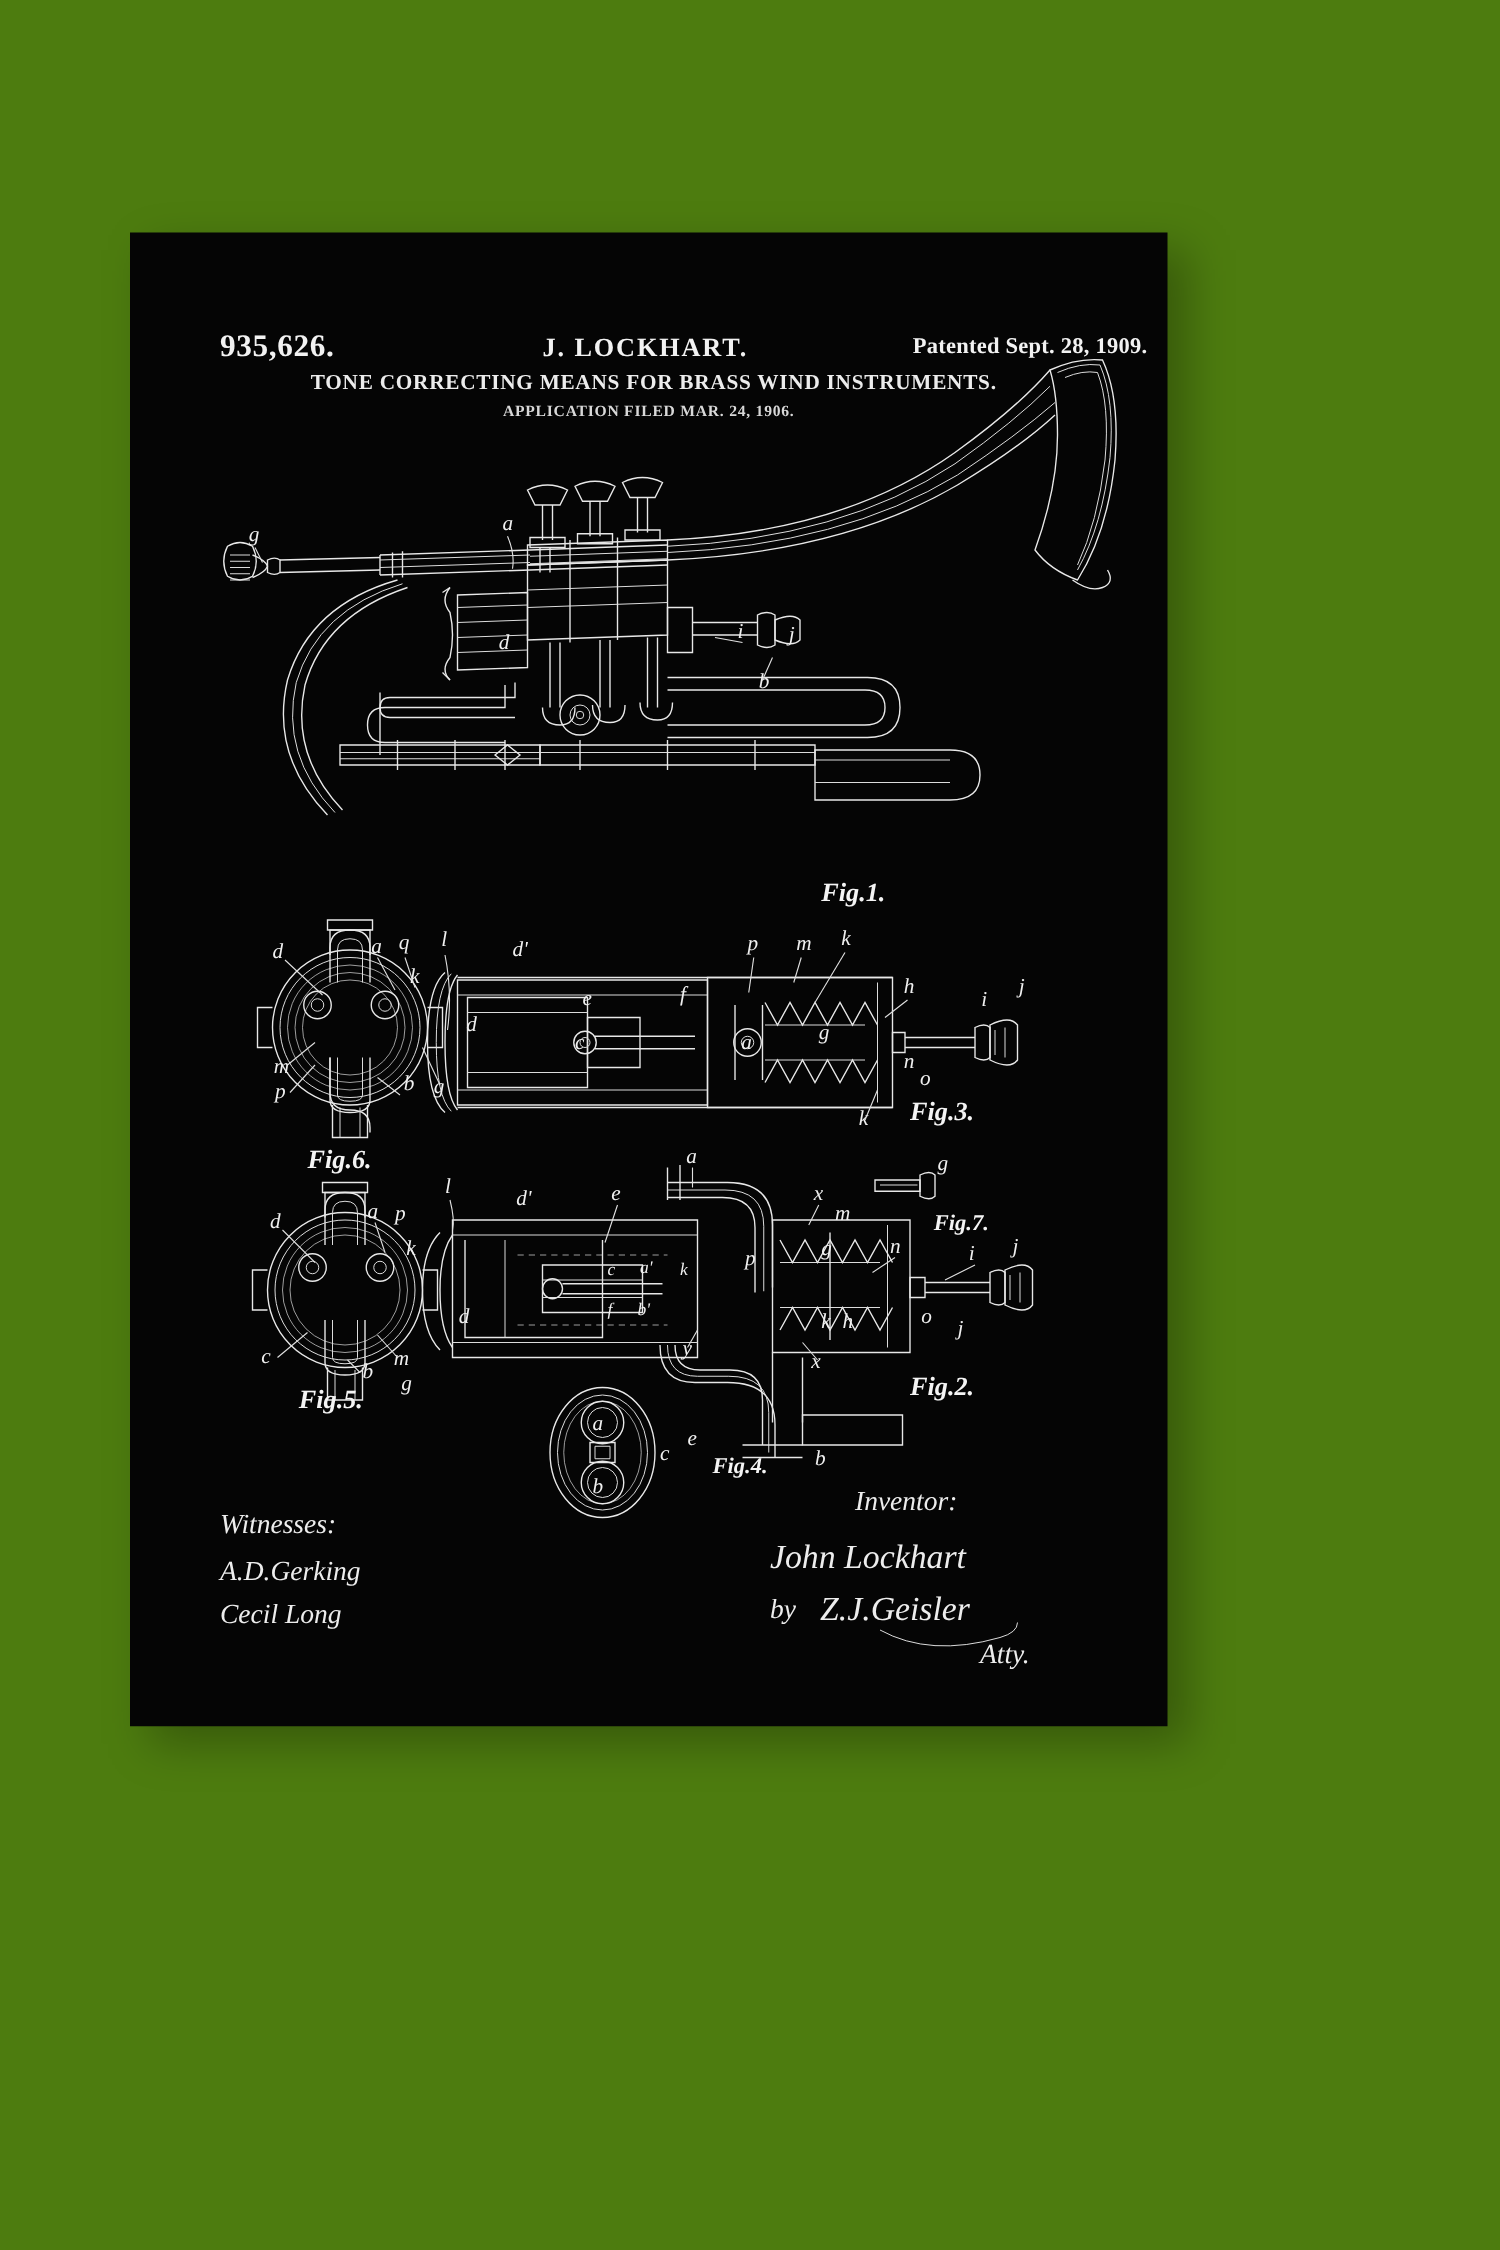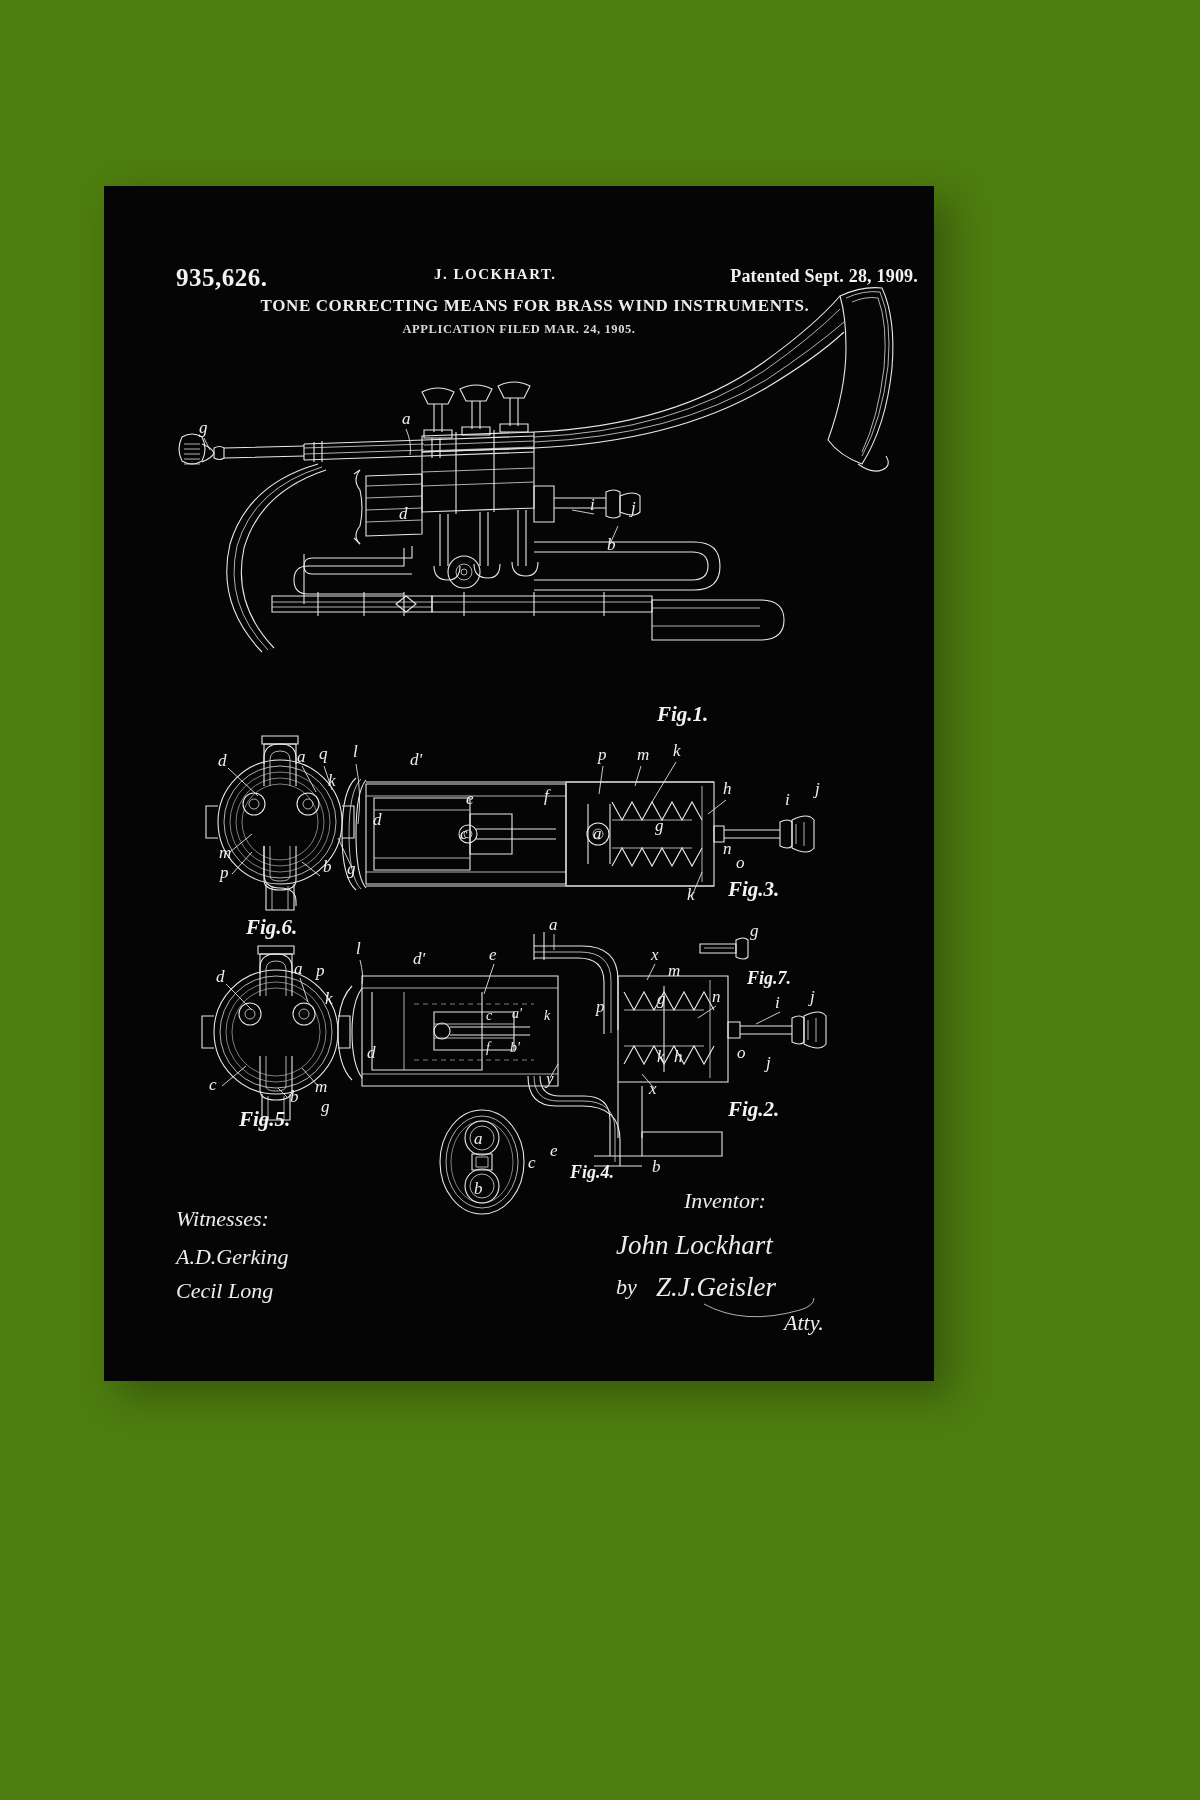--- a/index.html
+++ b/index.html
@@ -32,32 +32,32 @@
   .hdr{position:absolute;left:0;top:0;width:830px;}
   .pat-num{
     position:absolute;left:72px;top:78px;
     font-family:"Liberation Serif", serif;
     font-weight:bold;font-size:25px;color:#f2f2f2;
     letter-spacing:0.5px;
   }
   .inv-name{
     position:absolute;left:330px;top:80px;
     font-family:"Liberation Serif", serif;
-    font-weight:bold;font-size:15px;color:#f2f2f2;
+    font-weight:bold;font-size:21px;color:#f2f2f2;
     letter-spacing:1.5px;
   }
   .pat-date{
     position:absolute;right:16px;top:80px;
     font-family:"Liberation Serif", serif;
     font-weight:bold;font-size:18px;color:#f2f2f2;
     letter-spacing:0.2px;
     text-align:center;
   }
   .pat-title{
-    position:absolute;left:16px;top:110px;width:830px;
+    position:absolute;left:4px;top:110px;width:830px;
     text-align:center;
     font-family:"Liberation Serif", serif;
     font-weight:bold;font-size:17px;color:#ececec;
     letter-spacing:0.6px;
   }
   .pat-appl{
     position:absolute;left:0;top:136px;width:830px;
     text-align:center;
     font-family:"Liberation Serif", serif;
     font-weight:bold;font-size:12.5px;color:#d8d8d8;
@@ -95,21 +95,21 @@
 <div class="page">
   <div class="poster-shadow"></div>
 
   <div class="poster">
 
     <div class="hdr">
       <div class="pat-num">935,626.</div>
       <div class="inv-name">J. LOCKHART.</div>
       <div class="pat-date">Patented Sept. 28, 1909.</div>
       <div class="pat-title">TONE CORRECTING MEANS FOR BRASS WIND INSTRUMENTS.</div>
-      <div class="pat-appl">APPLICATION FILED MAR. 24, 1905.</div>
+      <div class="pat-appl">APPLICATION FILED MAR. 24, 1906.</div>
     </div>
 
     <div class="sheet">
       <svg class="draw" viewBox="0 0 830 1195">
 
         <g>
 
           <g>
             <path class="ln" d="M78 275 q-6 -12 0 -24 q10 -6 20 0 q6 12 0 24 q-10 6 -20 0 z"></path>
             <path class="ln2" d="M80 258 l16 0 M80 263 l16 0 M80 268 l16 0 M80 273 l16 0 M80 278 l16 0"></path>

